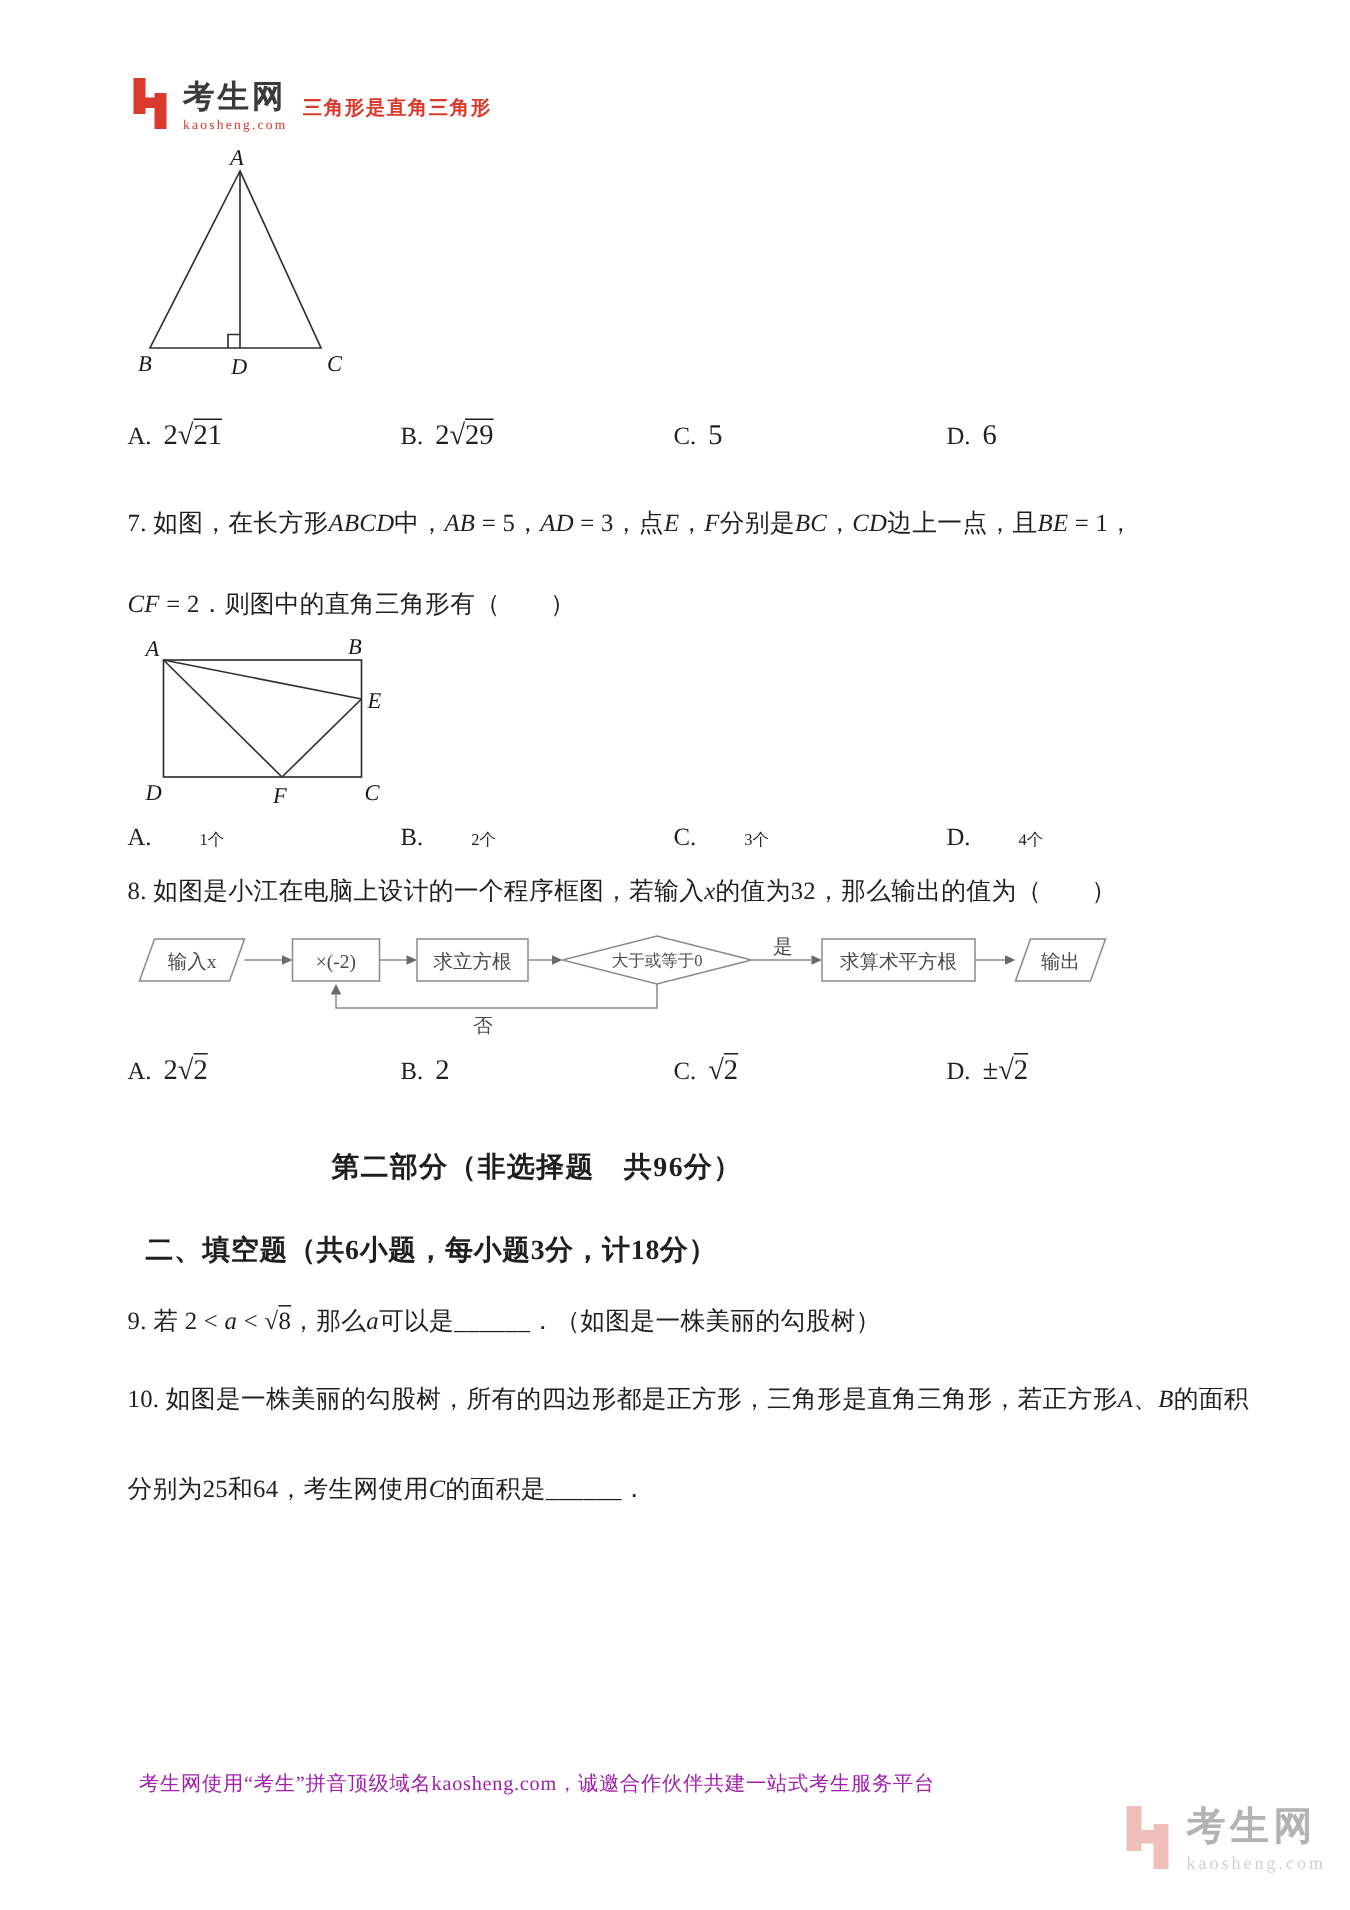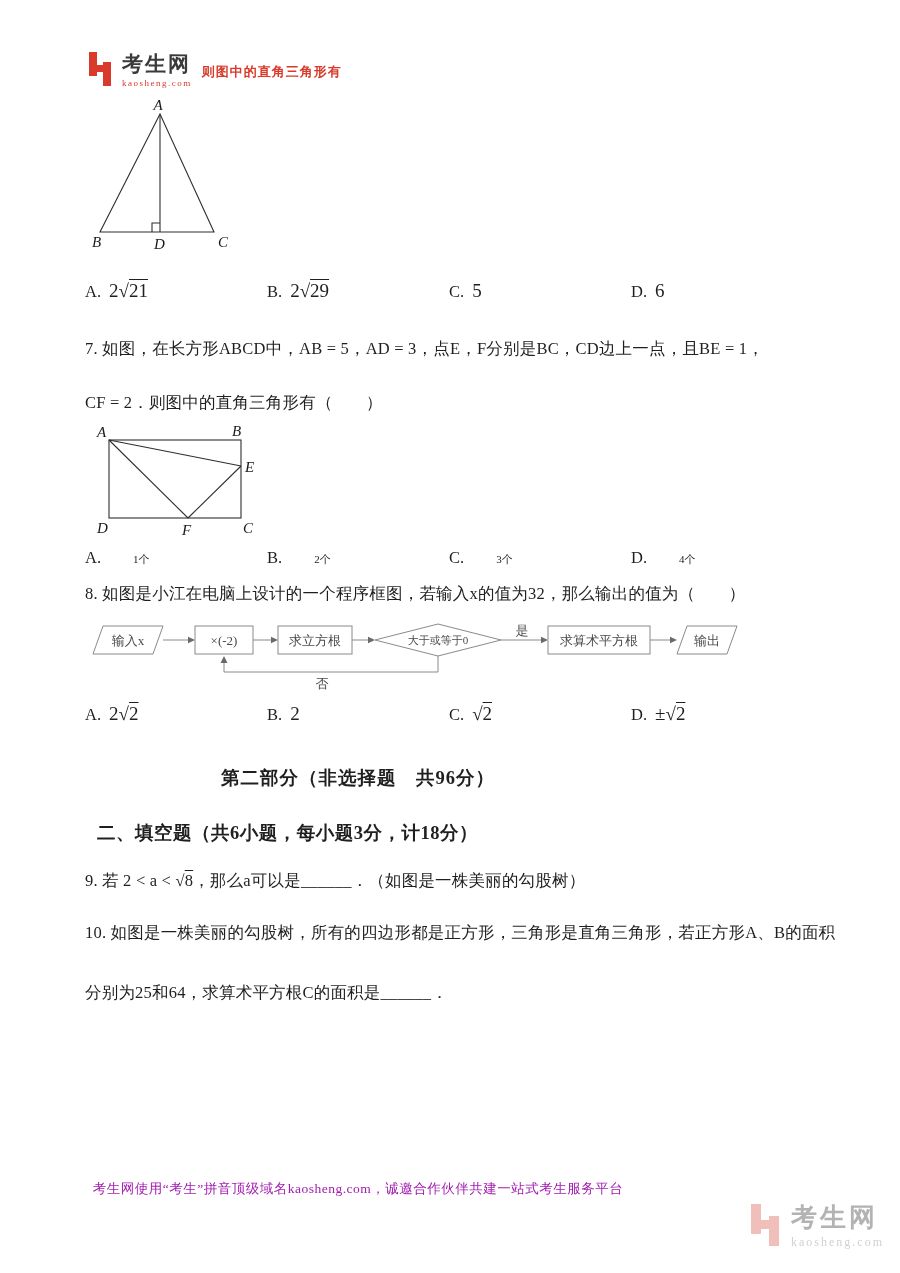--- a/index.html
+++ b/index.html
@@ -3,21 +3,21 @@
 <meta charset="utf-8">
 <style>
   * { margin:0; padding:0; box-sizing:border-box; }
   html,body { background:#fff; }
   body {
     width:900px; height:1273px; position:relative; overflow:hidden;
     font-family:"Liberation Serif", serif; color:#1f1f1f;
   }
   .abs { position:absolute; }
   .line { font-size:16.5px; line-height:1.35; letter-spacing:0.2px; white-space:nowrap; }
-  .m { font-family:"Liberation Serif", serif; }
+  .m { font-style:italic; font-family:"Liberation Serif", serif; }
   .ov { text-decoration:overline; }
 
   
   .logo { left:88px; top:50px; display:flex; align-items:center; }
   .lm { position:relative; width:28px; height:36px; }
   .lm span { position:absolute; background:#d93a2b; }
   .lm .b1 { left:1px; top:1px; width:8px; height:24px; }
   .lm .b2 { left:15px; top:11px; width:8px; height:24px; }
   .lm .b3 { left:8px; top:14px; width:8px; height:7px; }
   .logo-words { margin-left:6px; }
@@ -64,21 +64,21 @@
 <header class="abs logo">
   <div class="lm">
     <span class="b1"></span>
     <span class="b2"></span>
     <span class="b3"></span>
   </div>
   <div class="logo-words">
     <div class="brand">考生网</div>
     <div class="brand-domain">kaosheng.com</div>
   </div>
-  <div class="tagline">则图中的直角三角形有</div>
+  <div class="tagline">三角形是直角三角形</div>
 </header>
 
 <svg class="abs" style="left:92px; top:100px;" width="140" height="155" viewBox="0 0 140 155">
   <polygon class="fshape" points="68,14 8,132 122,132"></polygon>
   <line class="fshape" x1="68" y1="14" x2="68" y2="132"></line>
   <path class="fshape" d="M 60 132 L 60 123 L 68 123"></path>
   <text class="vlabel" x="66" y="10" text-anchor="middle">A</text>
   <text class="vlabel" x="0" y="147">B</text>
   <text class="vlabel" x="126" y="147">C</text>
   <text class="vlabel" x="62" y="149">D</text>
@@ -195,21 +195,21 @@
   </div>
 </div>
 
 <div class="abs center sect-title" style="left:0; top:765px;">第二部分（非选择题　共96分）</div>
 
 <div class="abs fill-head" style="left:85px; top:820px;">二、填空题（共6小题，每小题3分，计18分）</div>
 
 <div class="abs line" style="left:85px; top:870px;"><span>9. 若 2 &lt; </span><span class="m">a</span><span> &lt; √</span><span class="ov">8</span><span>，那么</span><span class="m">a</span><span>可以是______．（如图是一株美丽的勾股树）</span></div>
 
 <div class="abs line" style="left:85px; top:922px;"><span>10. 如图是一株美丽的勾股树，所有的四边形都是正方形，三角形是直角三角形，若正方形</span><span class="m">A</span><span>、</span><span class="m">B</span><span>的面积</span></div>
-<div class="abs line" style="left:85px; top:982px;"><span>分别为25和64，求算术平方根</span><span class="m">C</span><span>的面积是______．</span></div>
+<div class="abs line" style="left:85px; top:982px;"><span>分别为25和64，考生网使用</span><span class="m">C</span><span>的面积是______．</span></div>
 
 <div class="abs center footer" style="left:0; top:1180px;">考生网使用“考生”拼音顶级域名kaosheng.com，诚邀合作伙伴共建一站式考生服务平台</div>
 
 <div class="abs wm">
   <div class="wm-mark">
     <span class="b1"></span>
     <span class="b2"></span>
     <span class="b3"></span>
   </div>
   <div class="wm-words">

